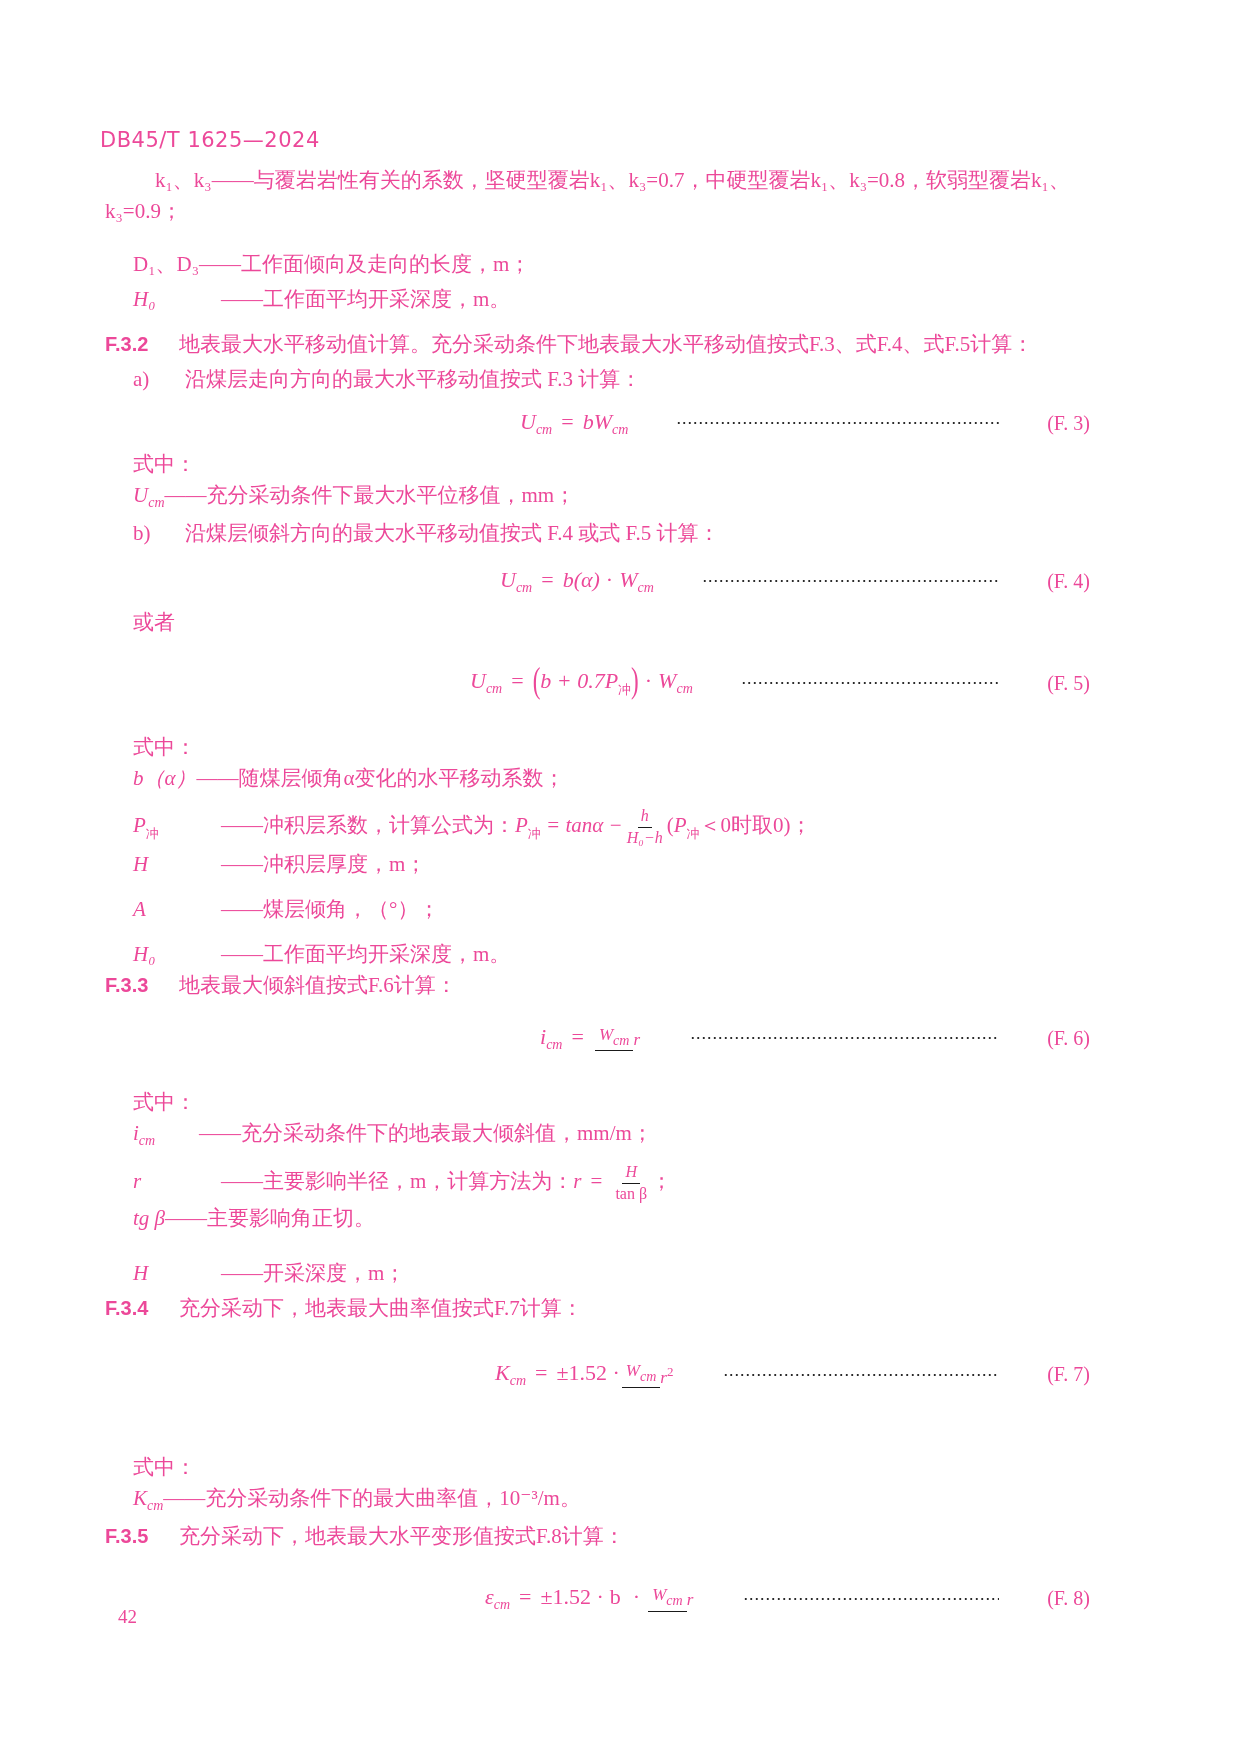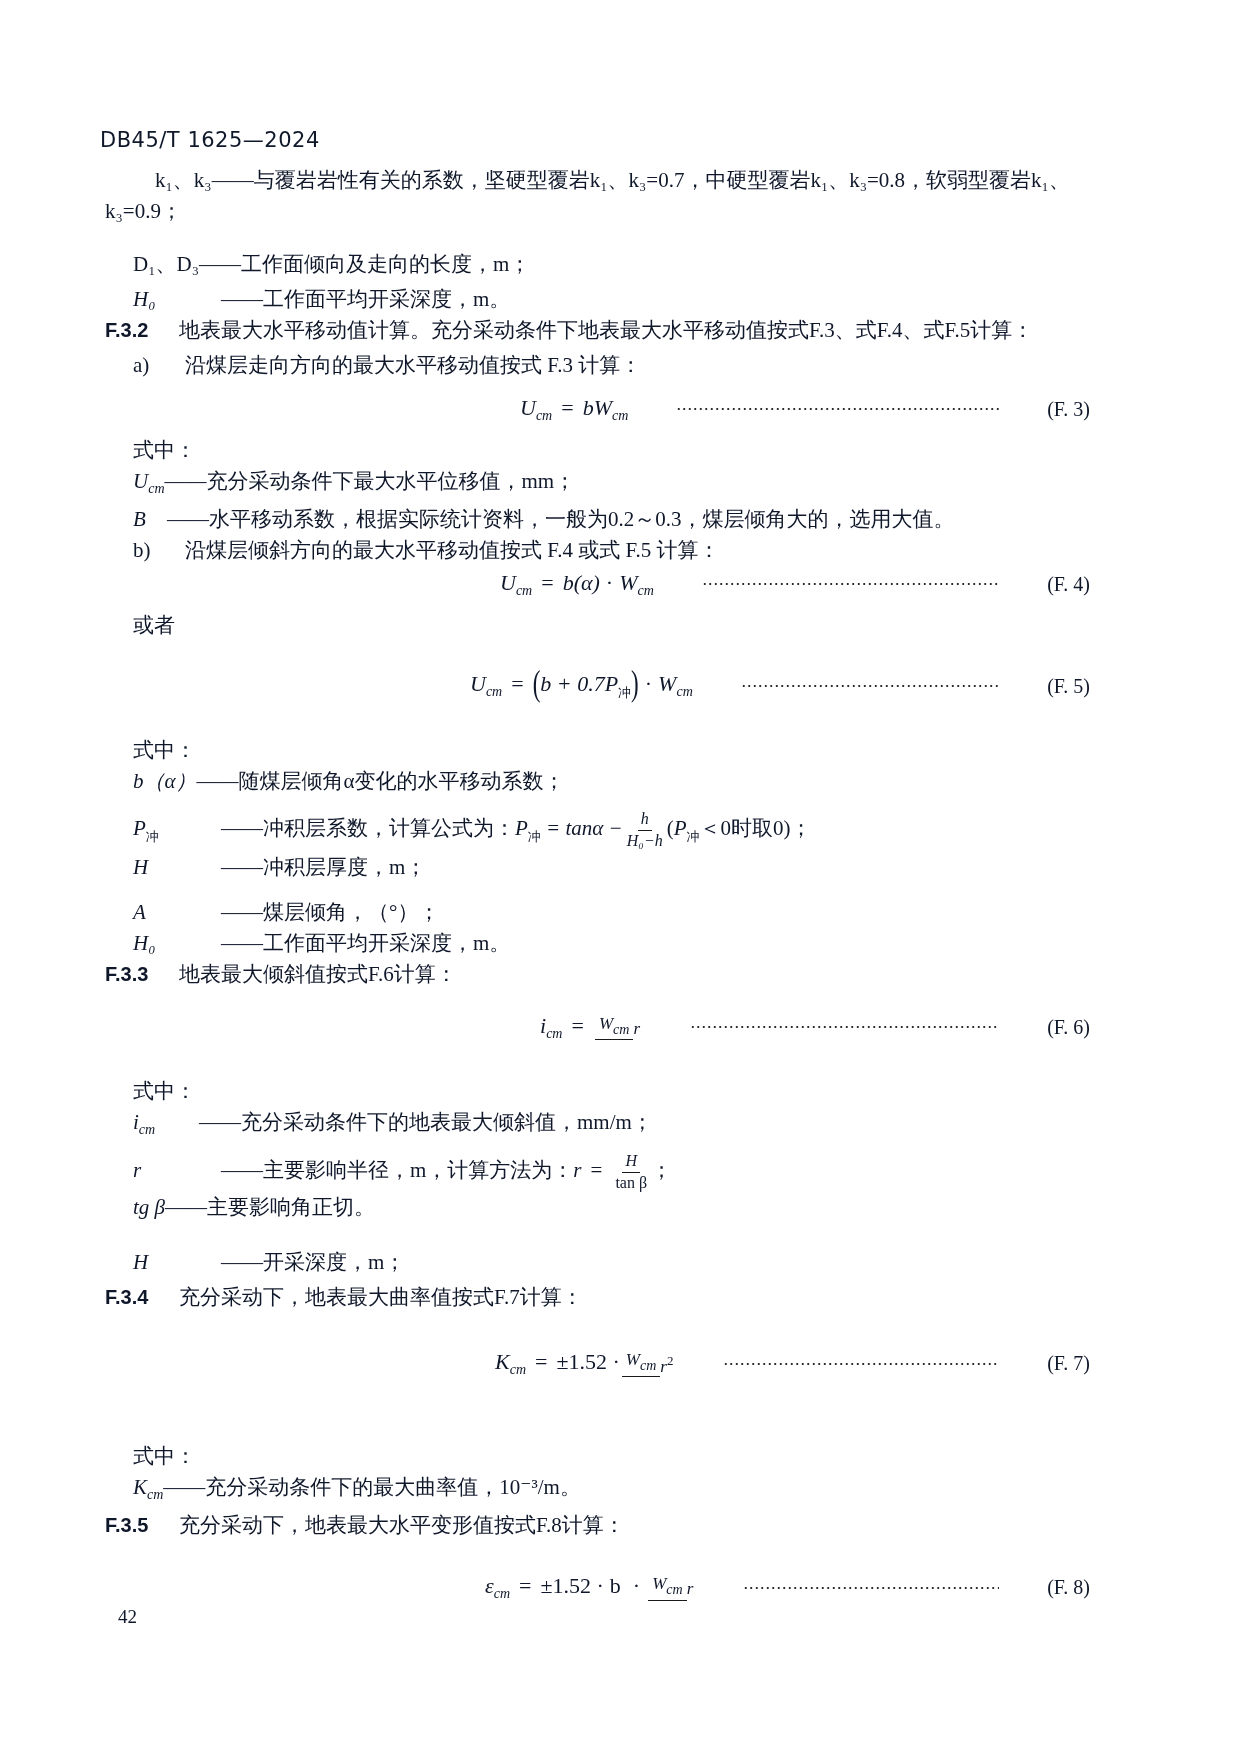--- a/index.html
+++ b/index.html
@@ -1,33 +1,33 @@
 <!DOCTYPE html>
 <html><head>
 <meta charset="utf-8">
 <style>
   html,body{margin:0;padding:0;background:#ffffff;}
   .page{
     position:relative;
     width:1241px;height:1755px;
-    background:#ffffff;color:#0f172a;
+    background:#ffffff;color:#ec4899;
     font-family:"Liberation Serif","DejaVu Serif",serif;
     font-size:21px;
     overflow:hidden;
   }
   .header{
     position:absolute;left:100px;top:128px;
     font-family:"DejaVu Sans","Liberation Sans",sans-serif;
     font-size:21px;letter-spacing:.5px;
   }
   .content{position:absolute;left:105px;top:165px;width:1005px;}
   .line{line-height:31px;min-height:31px;white-space:nowrap;}
   .ind{padding-left:28px;}
   .ind2{padding-left:50px;}
-  .mt4{margin-top:4px;}.mt6{margin-top:0;}.mt8{margin-top:8px;}
+  .mt4{margin-top:4px;}.mt6{margin-top:14px;}.mt8{margin-top:8px;}
   .mt10{margin-top:10px;}.mt12{margin-top:24px;}.mt14{margin-top:14px;}
   .mt16{margin-top:28px;}.mt22{margin-top:22px;}.mt24{margin-top:24px;}
   .mt26{margin-top:26px;}.mt54{margin-top:54px;}
   .v{font-style:italic;}
   .cnum{display:inline-block;min-width:74px;font-weight:bold;
         font-family:"Liberation Sans","DejaVu Sans",sans-serif;font-size:20px;}
   .marker{display:inline-block;min-width:52px;}
   .cellw{display:inline-block;min-width:88px;}
   .cellm{display:inline-block;min-width:66px;}
   .cellb{display:inline-block;min-width:34px;}
@@ -92,23 +92,20 @@
       <span class="leader"></span>
       <span class="flabel">(F. 3)</span>
     </div>
 
     <div class="line ind mt8">式中：</div>
 
     <div class="line ind">
       <span class="v">U</span><span class="fsub">cm</span><span>——充分采动条件下最大水平位移值，mm；</span>
     </div>
 
-    <div class="line ind">
-      <span class="v cellb">B</span><span>——水平移动系数，根据实际统计资料，一般为0.2～0.3，煤层倾角大的，选用大值。</span>
-    </div>
 
     <div class="line ind">
       <span class="marker">b)</span><span>沿煤层倾斜方向的最大水平移动值按式 F.4 或式 F.5 计算：</span>
     </div>
 
     <div class="frow mt6">
       <span class="fsp sp355"></span>
       <span class="fx"><span class="v">U</span><span class="fsub">cm</span><span class="feq">=</span><span class="v">b(α)</span><span class="fdot">·</span><span class="v">W</span><span class="fsub">cm</span></span>
       <span class="leader"></span>
       <span class="flabel">(F. 4)</span>

